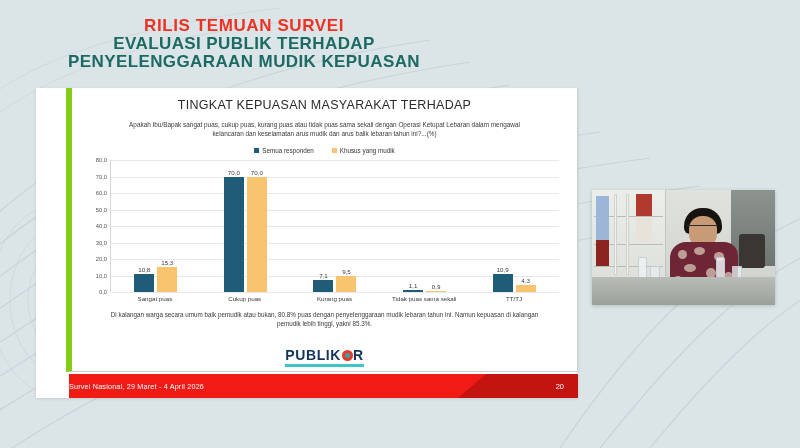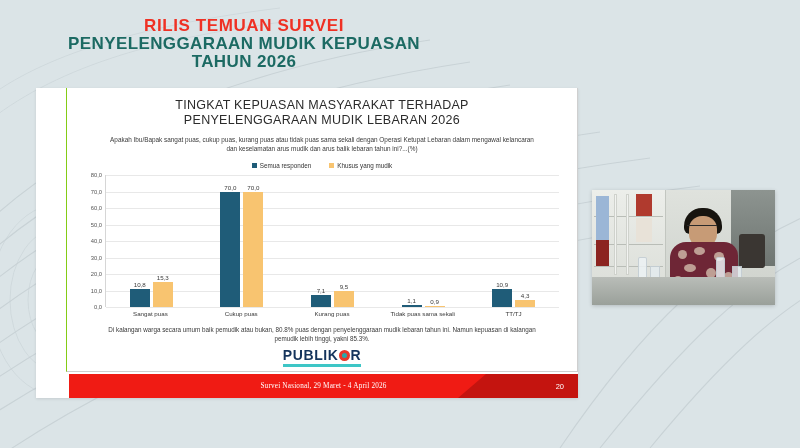--- a/index.html
+++ b/index.html
@@ -26,21 +26,21 @@
   }
 
   
   .slide {
     position:absolute; left:36px; top:88px; width:542px; height:310px;
     background:#ffffff; z-index:2;
     box-shadow:0 1px 3px rgba(0,0,0,0.10);
   }
   .slide-inner {
     position:absolute; left:30px; top:0; right:0; bottom:26px;
-    border-left:1px solid #84cc16; border-right:1px solid #cfcfcf;
+    border-left:6px solid #84cc16; border-right:1px solid #cfcfcf;
     border-bottom:1px solid #cfcfcf;
   }
 
   .chart-title {
     text-align:center; color:#2b2b2b; font-size:12.5px;
     line-height:15px; letter-spacing:0.3px; padding-top:10px;
   }
   .chart-title .t2 { display:block; }
   .chart-question {
     text-align:center; color:#3a3a3a; font-size:6.4px;
@@ -135,22 +135,22 @@
     position:absolute; left:69px; top:374px; width:509px; height:24px;
     background:#f01b14; z-index:4; overflow:hidden;
   }
   .footer::after {
     content:""; position:absolute; right:0; top:0; width:120px; height:100%;
     background:#c4140f;
     clip-path:polygon(28px 0, 100% 0, 100% 100%, 0 100%);
   }
   .footer-text {
     position:absolute; left:0; right:0; top:50%;
-    transform:translateY(-50%); text-align:center;
-    color:#ffffff; font-size:7.2px; letter-spacing:0.2px;font-family:Liberation Serif, serif;
+    transform:translateY(-50%); 
+    color:#ffffff; font-size:7.2px; letter-spacing:0.2px;
   }
   .footer-page {
     position:absolute; right:14px; top:50%; transform:translateY(-50%);
     color:#ffffff; font-size:7.5px; z-index:2;
   }
 
   
   .video {
     position:absolute; left:592px; top:190px; width:183px; height:115px;
     z-index:3; overflow:hidden; background:#c9cdc8;
@@ -232,30 +232,29 @@
       <path d="M-10 96 C 50 52, 150 24, 280 8"></path>
       <ellipse cx="60" cy="300" rx="70" ry="96"></ellipse>
       <ellipse cx="60" cy="300" rx="50" ry="72"></ellipse>
       <ellipse cx="60" cy="300" rx="32" ry="48"></ellipse>
     </g>
   </svg>
 </div>
 
 <div class="headline">
   <div class="l1">RILIS TEMUAN SURVEI</div>
+  <div class="l2">EVALUASI PUBLIK TERHADAP</div>
   <div class="l3">PENYELENGGARAAN MUDIK KEPUASAN</div>
-  <div class="l4">TAHUN 2026</div>
 </div>
 
 <div class="slide">
   <div class="slide-inner">
 
     <div class="chart-title">
       <span>TINGKAT KEPUASAN MASYARAKAT TERHADAP</span>
-      <span class="t2">PENYELENGGARAAN MUDIK LEBARAN 2026</span>
     </div>
 
     <div class="chart-question">
       <span>Apakah Ibu/Bapak sangat puas, cukup puas, kurang puas atau tidak puas sama sekali dengan Operasi Ketupat</span>
       <span>Lebaran dalam mengawal kelancaran dan keselamatan arus mudik dan arus balik lebaran tahun ini?...(%)</span>
     </div>
 
     <div class="legend" id="legend">
         <div class="legend-item">
           <span class="legend-swatch" style="background: rgb(31, 92, 120);"></span>

